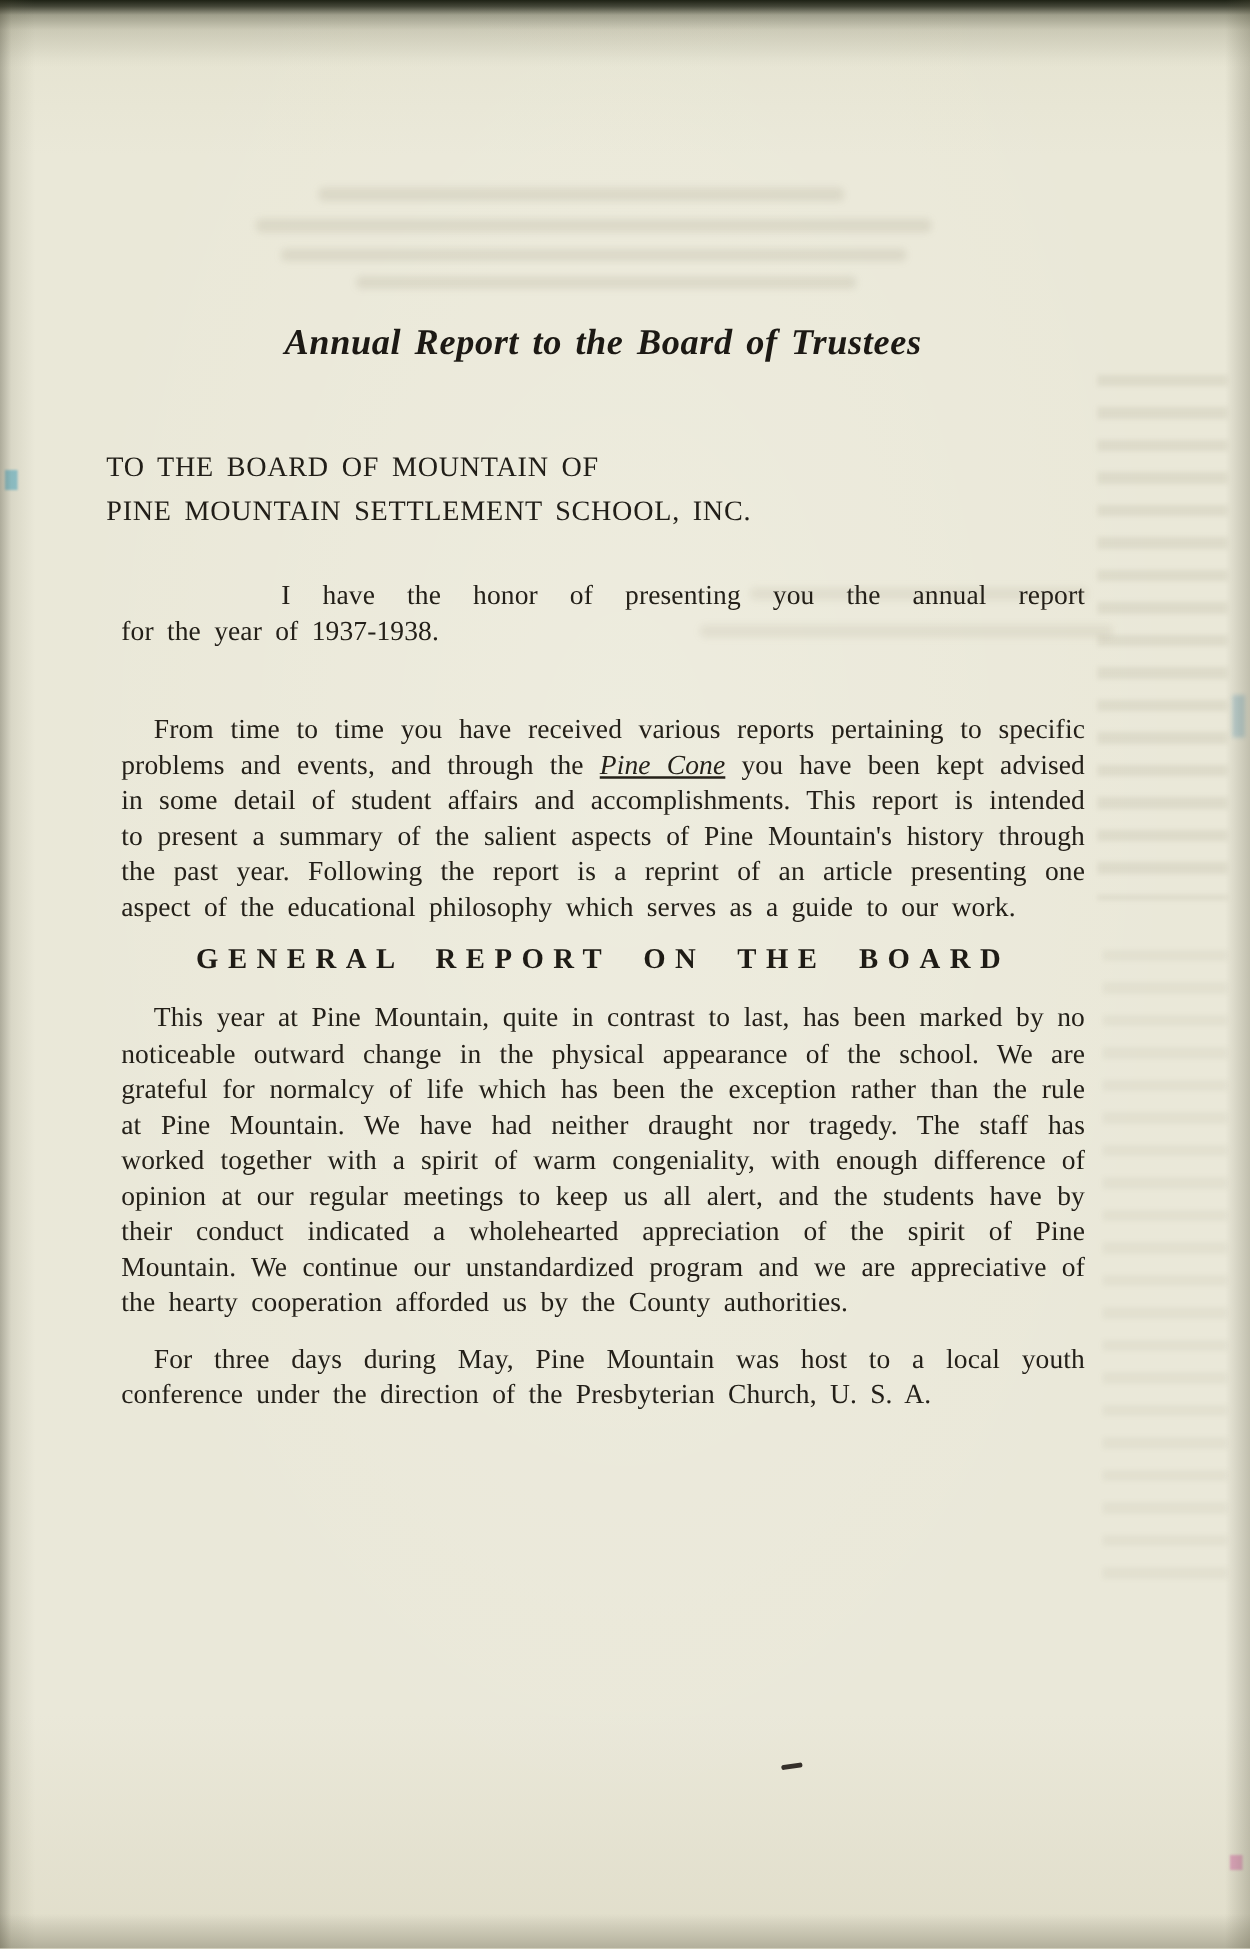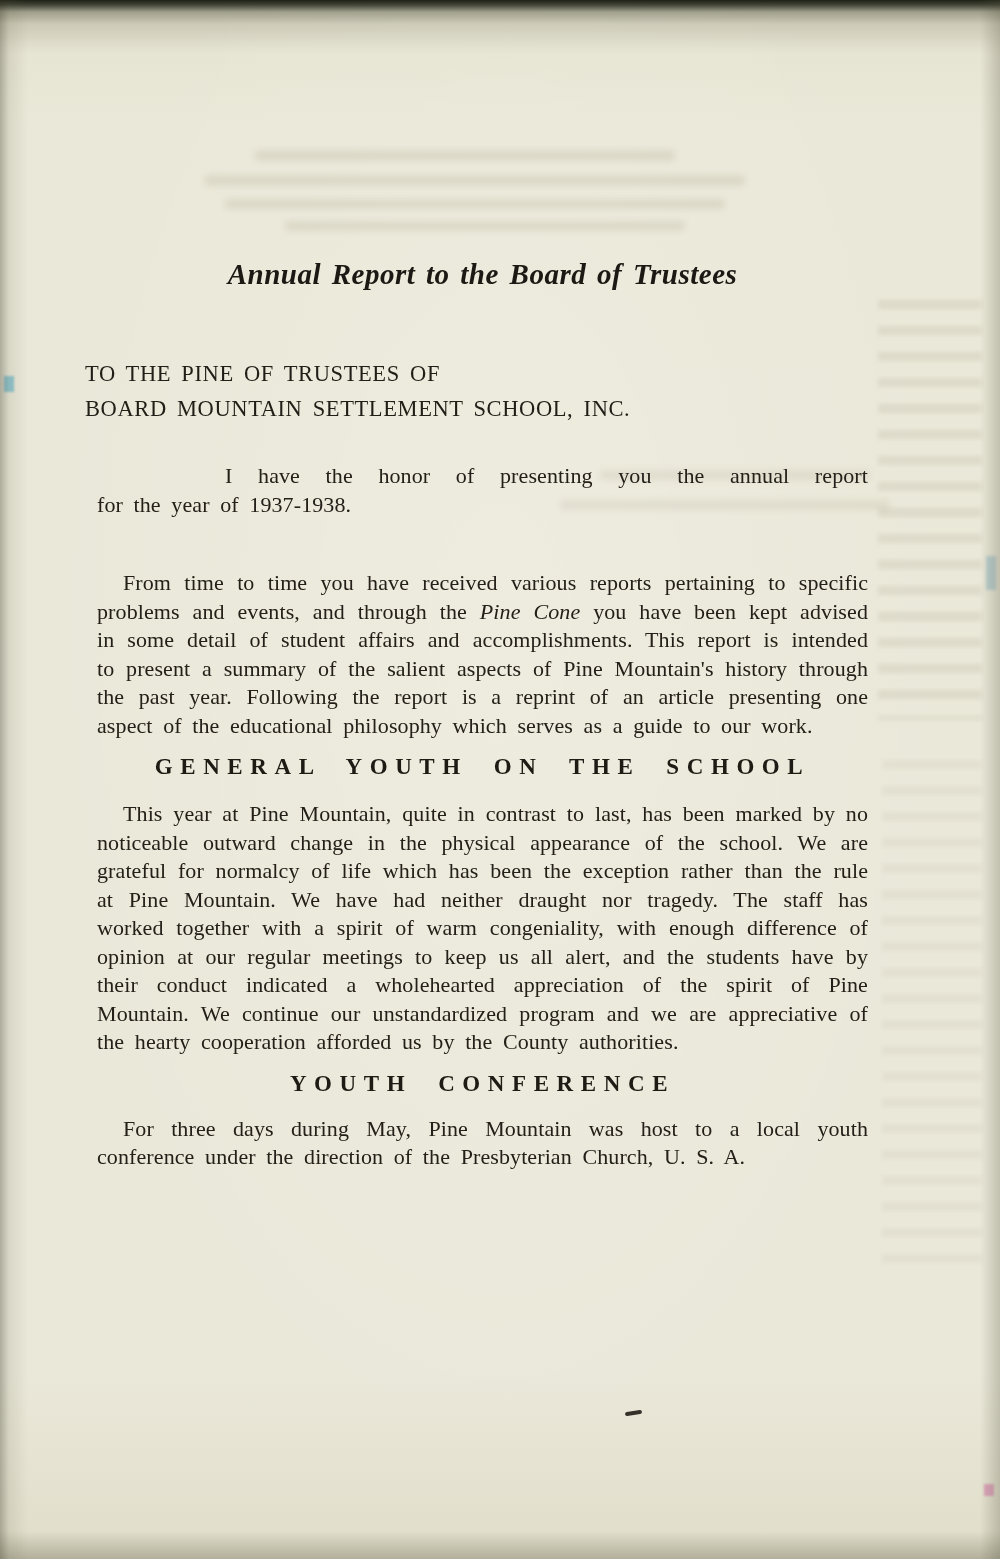--- a/index.html
+++ b/index.html
@@ -128,21 +128,21 @@
   }
   .para-intro { margin-top: 36px; }
   .intro-line1 {
     display: block;
     padding-left: 128px;
     text-align: justify;
     text-align-last: justify;
   }
   .intro-line2 { display: block; }
   .para-reports { margin-top: 50px; text-indent: 26px; }
-  .para-reports em { font-style: italic; }
+  .para-reports em { font-style: italic; text-decoration: underline; }
   h2.section-heading {
     margin: 0;
     font-size: 23px;
     line-height: 30px;
     font-weight: 700;
     text-align: center;
     letter-spacing: 0.33em;
     word-spacing: 0.55em;
     color: #1e1b15;
   }
@@ -163,37 +163,36 @@
   <div class="ghost g6"></div>
   <div class="ghost g7"></div>
   <div class="ghost-col gc1"></div>
   <div class="ghost-col gc2"></div>
 
   <div class="content">
 
     <h1 class="doc-title">Annual Report to the Board of Trustees</h1>
 
     <div class="recipient">
-      <div class="recipient-line">TO THE PINE OF TRUSTEES OF</div>
-      <div class="recipient-line">BOARD MOUNTAIN SETTLEMENT SCHOOL, INC.</div>
+      <div class="recipient-line">TO THE BOARD OF MOUNTAIN OF</div>
+      <div class="recipient-line">PINE MOUNTAIN SETTLEMENT SCHOOL, INC.</div>
     </div>
 
 
     <p class="para para-intro">
       <span class="intro-line1">I have the honor of presenting you the annual report</span>
       <span class="intro-line2">for the year of 1937-1938.</span>
     </p>
 
     <p class="para para-reports"><span>From time to time you have received various reports pertaining to specific problems and events, and through the </span><em>Pine Cone</em><span> you have been kept advised in some detail of student affairs and accomplishments. This report is intended to present a summary of the salient aspects of Pine Mountain's history through the past year. Following the report is a reprint of an article presenting one aspect of the educational philosophy which serves as a guide to our work.</span></p>
 
-    <h2 class="section-heading h2-general">GENERAL YOUTH ON THE SCHOOL</h2>
+    <h2 class="section-heading h2-general">GENERAL REPORT ON THE BOARD</h2>
 
     <p class="para para-general">This year at Pine Mountain, quite in contrast to last, has been marked by no noticeable outward change in the physical appearance of the school. We are grateful for normalcy of life which has been the exception rather than the rule at Pine Mountain. We have had neither draught nor tragedy. The staff has worked together with a spirit of warm congeniality, with enough difference of opinion at our regular meetings to keep us all alert, and the students have by their conduct indicated a wholehearted appreciation of the spirit of Pine Mountain. We continue our unstandardized program and we are appreciative of the hearty cooperation afforded us by the County authorities.</p>
 
-    <h2 class="section-heading h2-youth">YOUTH CONFERENCE</h2>
 
     <p class="para para-youth">For three days during May, Pine Mountain was host to a local youth conference under the direction of the Presbyterian Church, U. S. A.</p>
 
   </div>
 
   <div class="speck stray-dash"></div>
   <div class="speck speck-cyan-left"></div>
   <div class="speck speck-cyan-right"></div>
   <div class="speck speck-magenta"></div>
 

